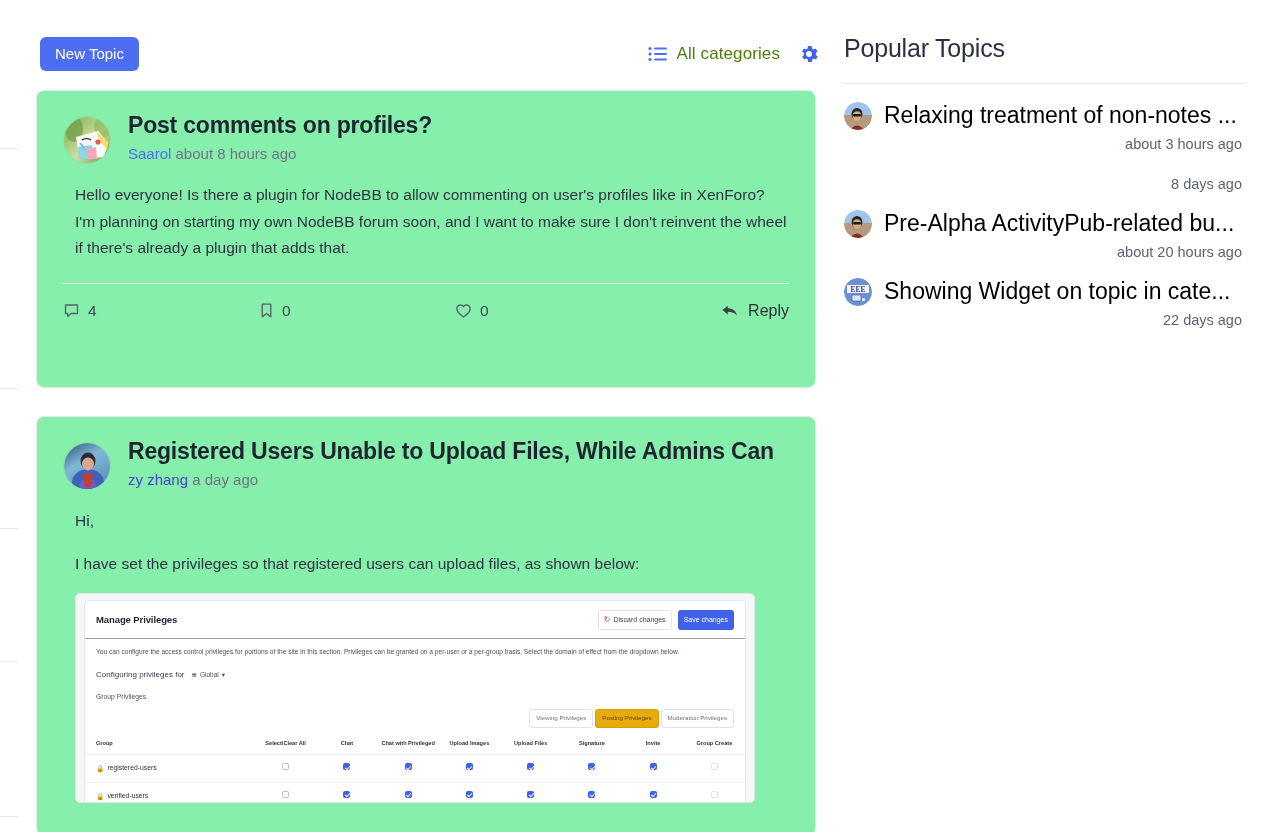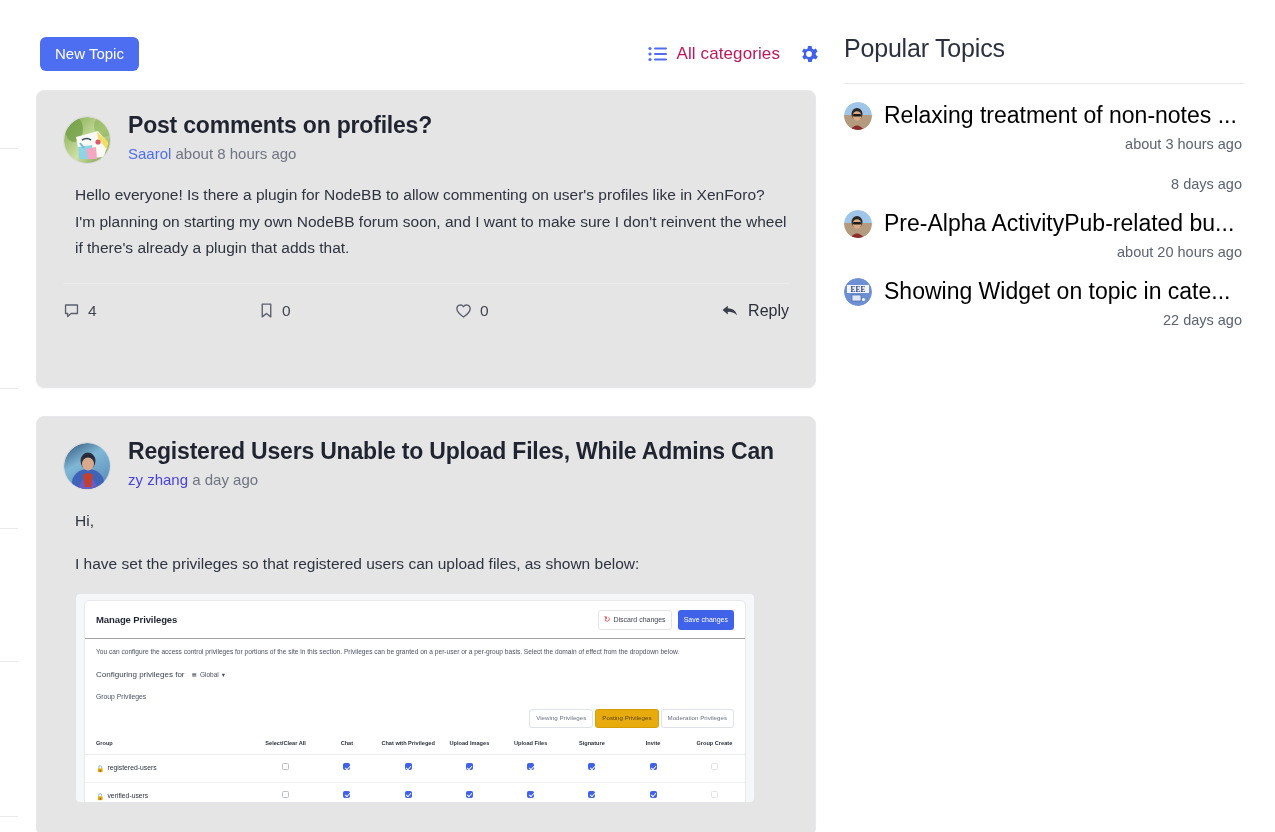--- a/index.html
+++ b/index.html
@@ -28,28 +28,28 @@
   }
   .new-topic-btn {
     background: #4e6ef2; color: #fff;
     border: none; border-radius: 6px;
     font-size: 15px; font-family: "Liberation Sans", sans-serif;
     padding: 9px 15px 10px; line-height: 1;
     cursor: pointer;
   }
   .toolbar-right { display: flex; align-items: center; gap: 18px; }
   .cat-filter { display: flex; align-items: center; gap: 9px; cursor: pointer; }
-  .cat-label { font-size: 17px; color: #be185d; letter-spacing: .1px; }
+  .cat-label { font-size: 17px; color: #4d7c0f; letter-spacing: .1px; }
   .gear { cursor: pointer; line-height: 0; }
 
   
   .card {
     position: absolute; left: 36px;
     width: 780px;
-    background: #e5e5e5;
+    background: #86efac;
     border: 1px solid #e8e8ec;
     border-radius: 8px;
     box-shadow: 0 1px 2px rgba(16,18,30,.04);
     overflow: hidden;
   }
   #card-1 { top: 90px; height: 298px; }
   #card-2 { top: 416px; height: 420px; }
 
   .card-inner { padding: 22px 26px 0 26px; }
   .post-head { display: flex; gap: 17px; }

